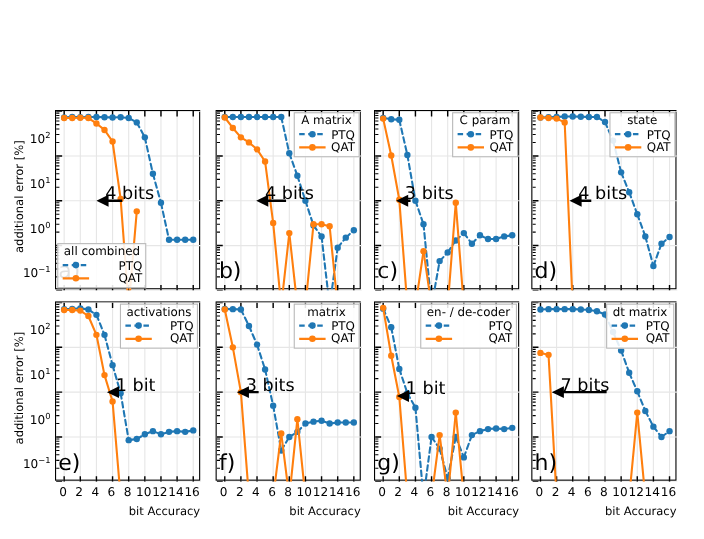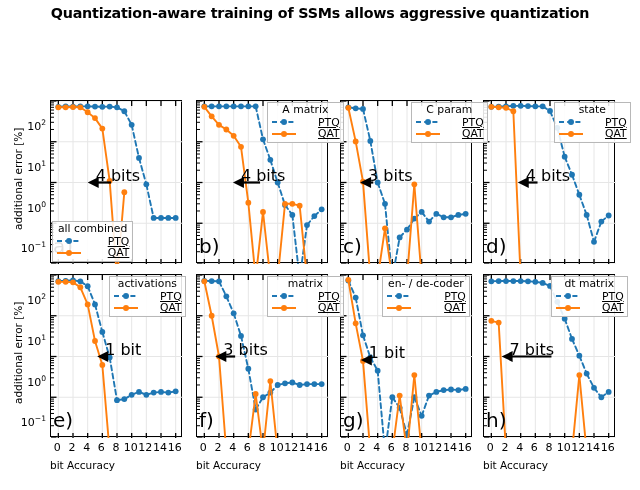--- a/index.html
+++ b/index.html
@@ -3,37 +3,36 @@
 <meta charset="utf-8">
 <style>
   html,body{margin:0;padding:0;background:#ffffff;}
   body{width:640px;height:490px;font-family:"DejaVu Sans",sans-serif;color:#000;overflow:hidden;}
   #fig{position:relative;width:640px;height:490px;}
   #title{position:absolute;left:0;top:5px;width:640px;text-align:center;
          font-family:"DejaVu Sans",sans-serif;font-weight:bold;font-size:14.3px;letter-spacing:-0.2px;}
   .panel{position:absolute;box-sizing:border-box;border:1.4px solid #000;background:#fff;}
   .plotsvg{position:absolute;left:0;top:0;}
   .ylab{position:absolute;font-size:10.5px;transform:rotate(-90deg);transform-origin:0 0;white-space:nowrap;}
-  .xlab{position:absolute;font-size:10.5px;white-space:nowrap;text-align:left;}
+  .xlab{position:absolute;font-size:10.5px;white-space:nowrap;text-align:right;}
   .ytick{position:absolute;font-size:11px;white-space:nowrap;text-align:right;margin-top:26px;}
   .ytick sup{font-size:7.6px;vertical-align:super;}
   .xtick{position:absolute;font-size:11px;white-space:nowrap;text-align:center;}
   .plabel{position:absolute;font-size:20px;}
   .legend{position:absolute;border:1px solid #b8b8b8;background:rgba(255,255,255,0.88);
           padding:1px 3px 2px 3px;font-size:10.8px;line-height:11.6px;box-sizing:border-box;}
   .legend .ltitle{text-align:center;padding:0 2px 1px 2px;white-space:nowrap;}
-  .legend .lrow{display:flex;align-items:center;gap:21px;white-space:nowrap;text-decoration:underline;}
+  .legend .lrow{display:flex;align-items:center;gap:4px;white-space:nowrap;}
   .legend .lrow .ltxt{flex:1;text-align:right;}
   .arrowtxt{position:absolute;font-size:16px;white-space:nowrap;}
 </style>
 </head>
 <body>
 
 <div id="fig">
-  <div id="title">Quantization-aware training of SSMs allows aggressive quantization</div>
   <div id="panels">
       <div class="panel" style="left: 50px; top: 100px; width: 132px; height: 163px;">
         <svg width="132" height="163" class="plotsvg">
           <clipPath id="clipa">
             <rect x="0" y="0" width="132" height="163"></rect>
           </clipPath>
           <g clip-path="url(#clipa)">
             <line x1="7.333333333333333" y1="0" x2="7.333333333333333" y2="163" stroke="#e6e6e6" stroke-width="1"></line>
             <line x1="22" y1="0" x2="22" y2="163" stroke="#e6e6e6" stroke-width="1"></line>
             <line x1="36.66666666666667" y1="0" x2="36.66666666666667" y2="163" stroke="#e6e6e6" stroke-width="1"></line>

